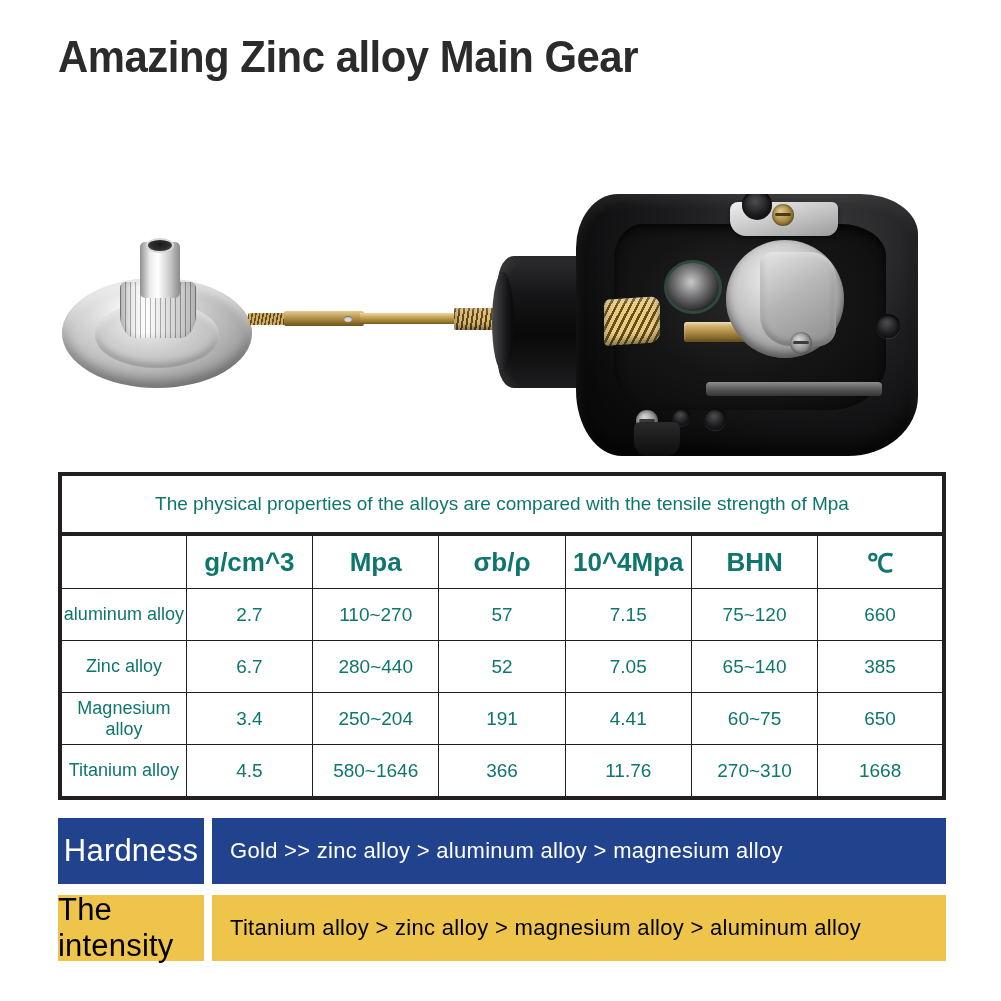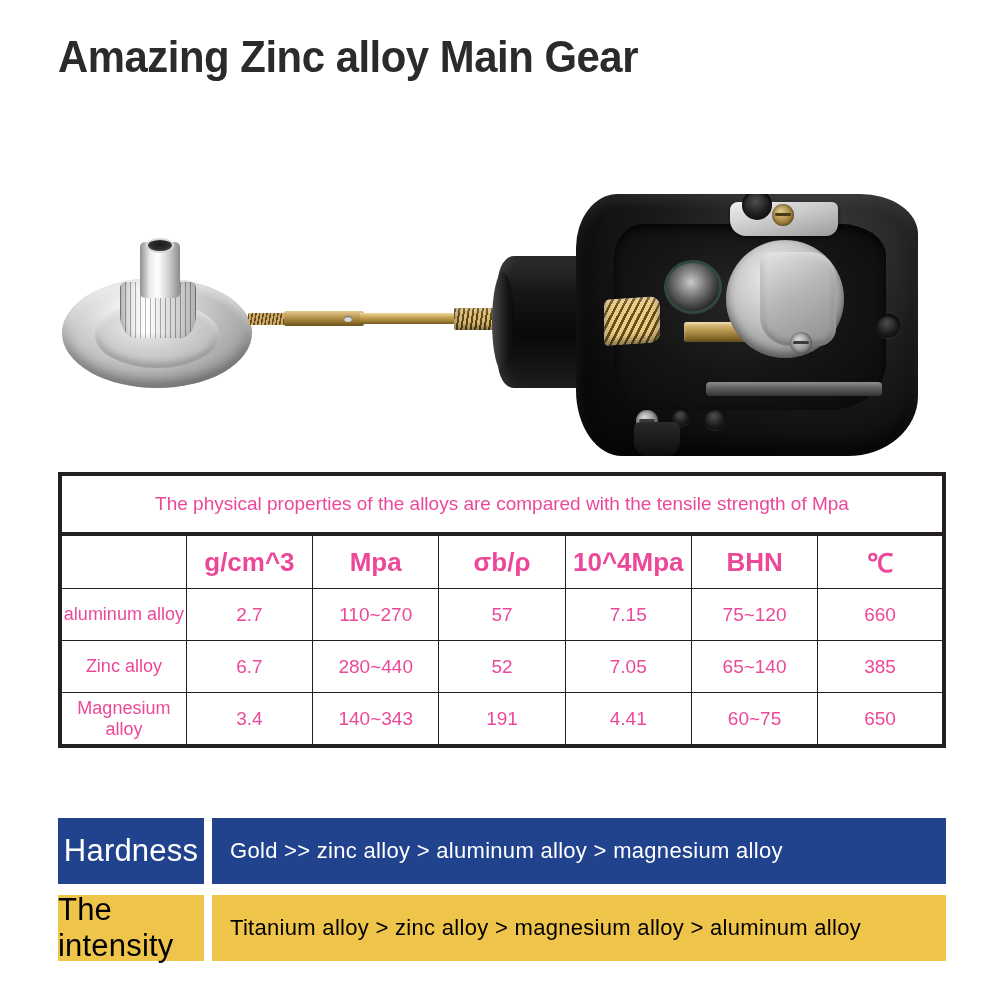--- a/index.html
+++ b/index.html
@@ -390,21 +390,21 @@
     border-collapse: collapse;
     border: 4px solid #231f20;
     background: #fff;
     table-layout: fixed;
   }
   #spec-table td, #spec-table th {
     border: 1.6px solid #231f20;
     text-align: center;
     vertical-align: middle;
     font-family: "Liberation Sans", sans-serif;
-    color: #ec4899;
+    color: #0f766e;
     padding: 0;
     margin-left: 37px;
   }
   #spec-table .caption-cell {
     height: 56px;
     font-size: 19px;
     font-weight: normal;
     border-bottom: 4px solid #231f20;
     border-left: none;
     border-right: none;
@@ -544,26 +544,35 @@
       <td class="data-cell">6.7</td>
       <td class="data-cell">280~440</td>
       <td class="data-cell">52</td>
       <td class="data-cell">7.05</td>
       <td class="data-cell">65~140</td>
       <td class="data-cell">385</td>
     </tr>
     <tr>
       <td class="data-cell row-label">Magnesium alloy</td>
       <td class="data-cell">3.4</td>
-      <td class="data-cell">140~343</td>
+      <td class="data-cell">250~204</td>
       <td class="data-cell">191</td>
       <td class="data-cell">4.41</td>
       <td class="data-cell">60~75</td>
       <td class="data-cell">650</td>
     </tr>
+    <tr>
+      <td class="data-cell row-label">Titanium alloy</td>
+      <td class="data-cell">4.5</td>
+      <td class="data-cell">580~1646</td>
+      <td class="data-cell">366</td>
+      <td class="data-cell">11.76</td>
+      <td class="data-cell">270~310</td>
+      <td class="data-cell">1668</td>
+    </tr>
   </tbody>
 </table>
 
 <div class="banner" id="banner-hardness">
   <div class="label">Hardness</div>
   <div class="spacer"></div>
   <div class="content">Gold  &gt;&gt;  zinc alloy  &gt;  aluminum alloy  &gt;  magnesium alloy</div>
 </div>
 
 <div class="banner" id="banner-intensity">

